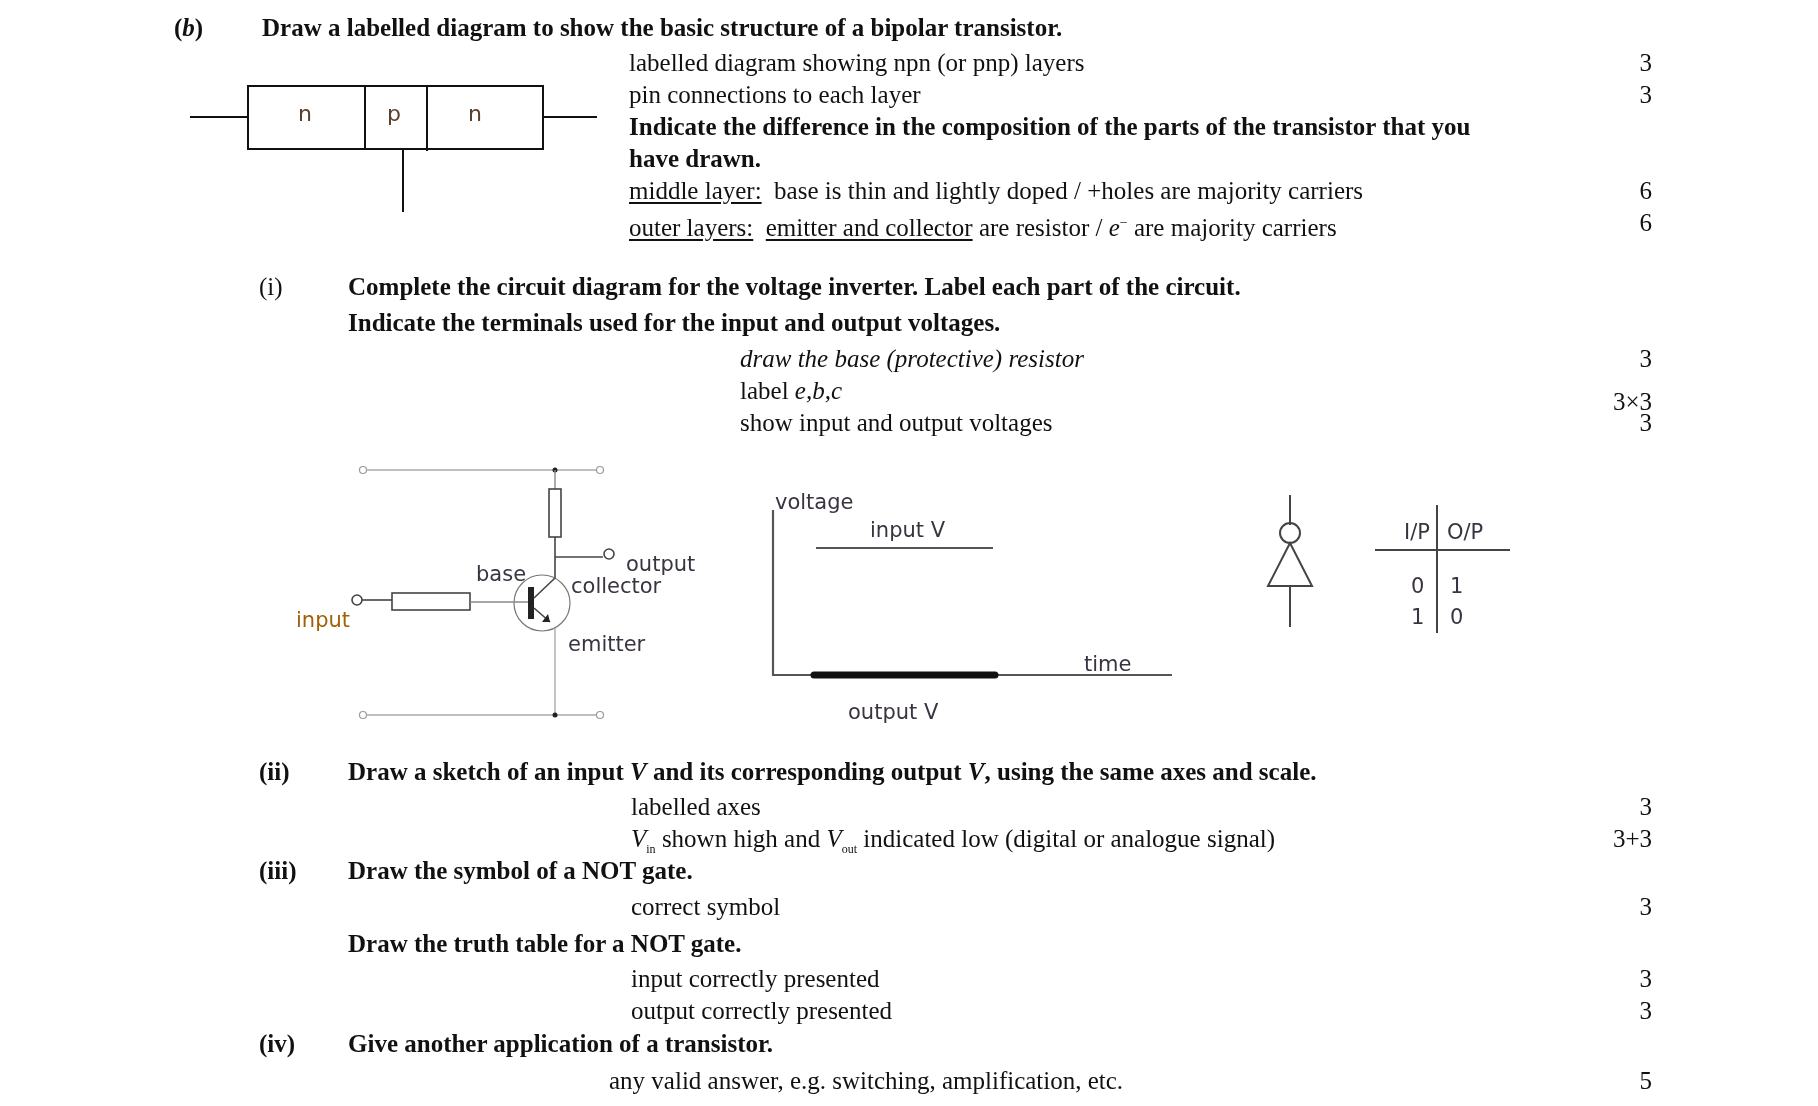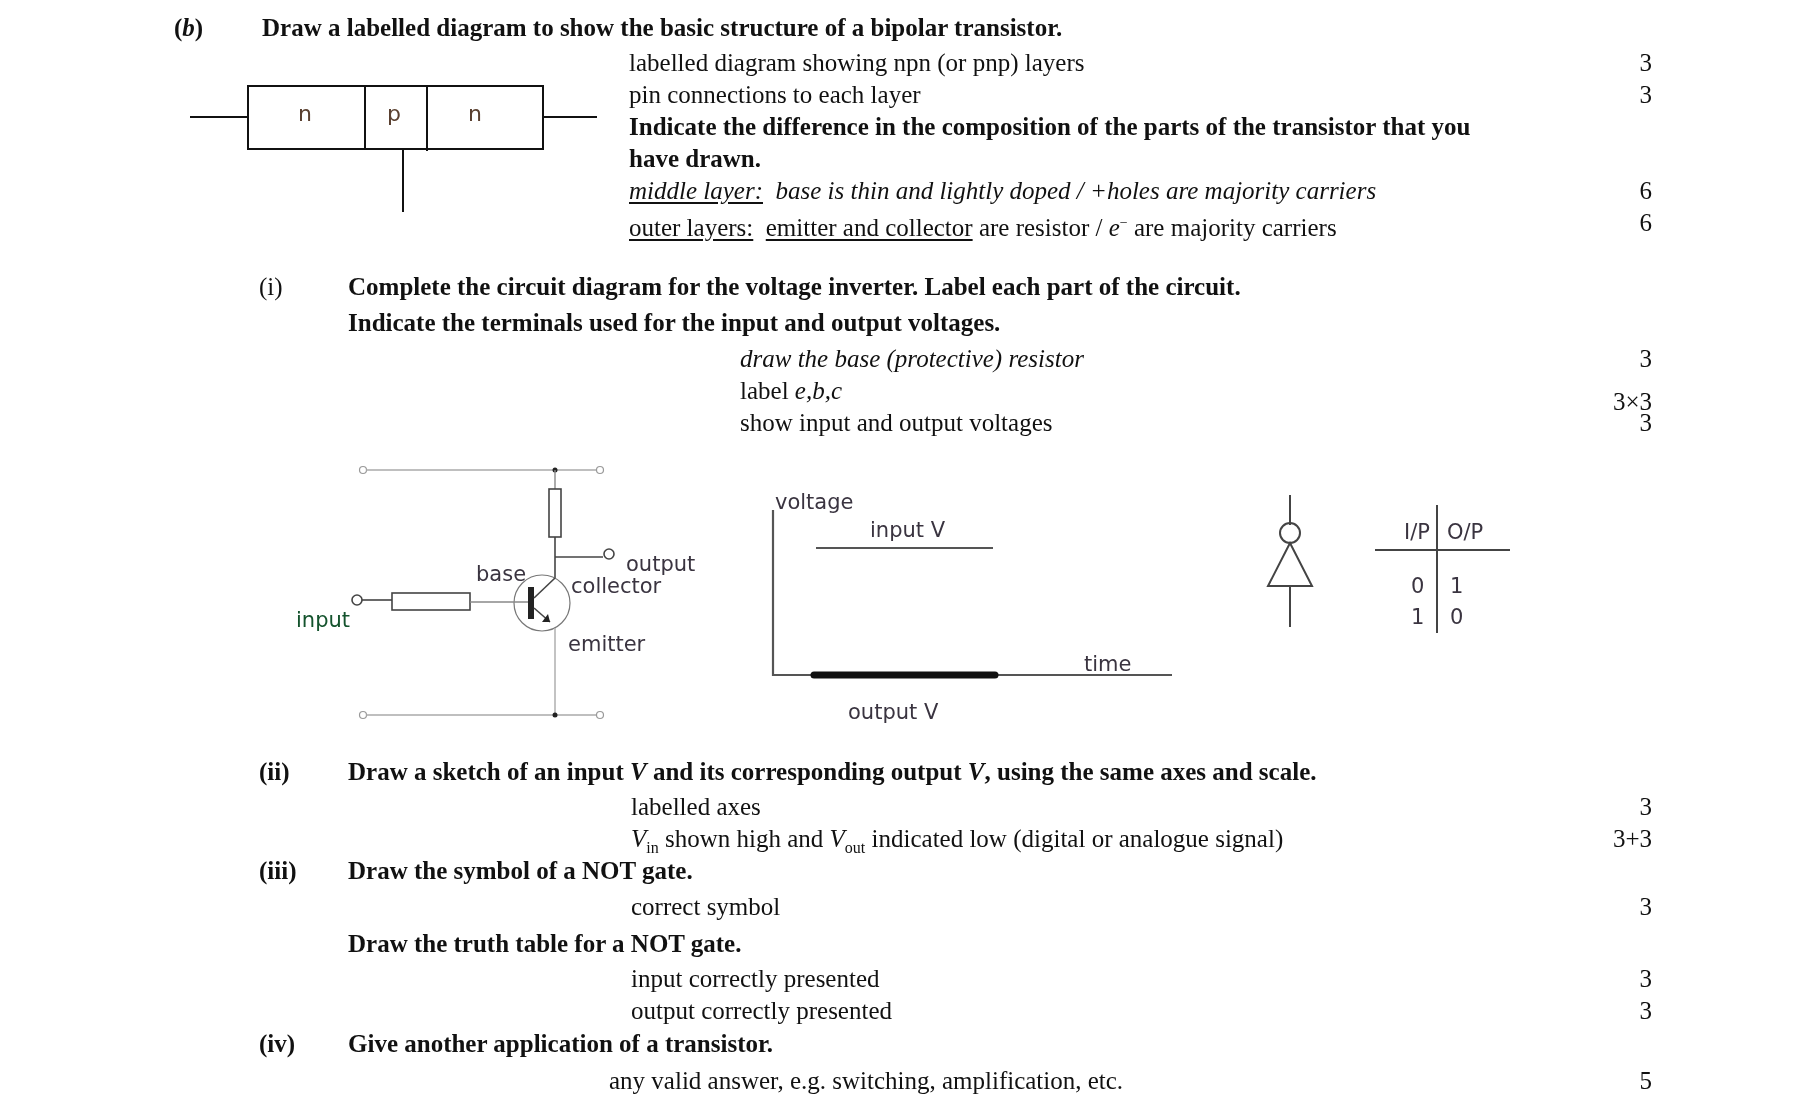--- a/index.html
+++ b/index.html
@@ -6,23 +6,23 @@
   body { width:1818px; height:1106px; position:relative; overflow:hidden;
          font-family:"Liberation Serif", "DejaVu Serif", serif; color:#111; }
   .abs { position:absolute; white-space:nowrap; }
   .bold { font-weight:bold; }
   .q { font-size:25px; line-height:30px; }
   .crit { font-size:25px; line-height:30px; }
   .mark { font-size:25px; line-height:30px; text-align:right; width:120px; }
   .u { text-decoration:underline; text-underline-offset:3px; }
   .sans { font-family:"DejaVu Sans", "Liberation Sans", sans-serif; }
   .lbl { font-size:21px; color:#3a3440; }
-  .lbl-blue { color:#14532d;text-align:center; }
+  .lbl-blue { color:#a16207;text-align:center; }
   svg { position:absolute; overflow:visible; }
-  sub { font-size:16px; }
+  sub { font-size:12px; }
 </style>
 </head>
 <body>
 
 <div class="abs q bold" style="left:174px;top:13px;">(<i>b</i>)</div>
 <div class="abs q bold" style="left:262px;top:13px;">Draw a labelled diagram to show the basic structure of a bipolar transistor.</div>
 
 <svg style="left:190px;top:80px;" width="420" height="140">
   <line x1="0" y1="37" x2="58" y2="37" stroke="#111" stroke-width="2"></line>
   <rect x="58" y="6" width="295" height="63" fill="none" stroke="#111" stroke-width="2"></rect>
@@ -36,21 +36,21 @@
 <div class="abs sans" style="left:468px;top:101px;font-size:22px;color:#5a4030;">n</div>
 
 <div class="abs crit" style="left:629px;top:48px;">labelled diagram showing npn (or pnp) layers</div>
 <div class="abs mark" style="left:1532px;top:48px;">3</div>
 <div class="abs crit" style="left:629px;top:80px;">pin connections to each layer</div>
 <div class="abs mark" style="left:1532px;top:80px;">3</div>
 
 <div class="abs q bold" style="left:629px;top:112px;">Indicate the difference in the composition of the parts of the transistor that you</div>
 <div class="abs q bold" style="left:629px;top:144px;">have drawn.</div>
 
-<div class="abs crit" style="left:629px;top:176px;font-style:italic;">
+<div class="abs crit" style="left:629px;top:176px;">
   <span class="u">middle layer:</span>&nbsp;
   <span>base is thin and lightly doped  /  +holes are majority carriers</span>
 </div>
 <div class="abs mark" style="left:1532px;top:176px;">6</div>
 
 <div class="abs crit" style="left:629px;top:208px;">
   <span class="u">outer layers:</span>&nbsp;
   <span class="u">emitter and collector</span><span> are resistor  / </span><i>e</i><sup style="font-size:14px">−</sup><span> are majority carriers</span>
 </div>
 <div class="abs mark" style="left:1532px;top:208px;">6</div>

